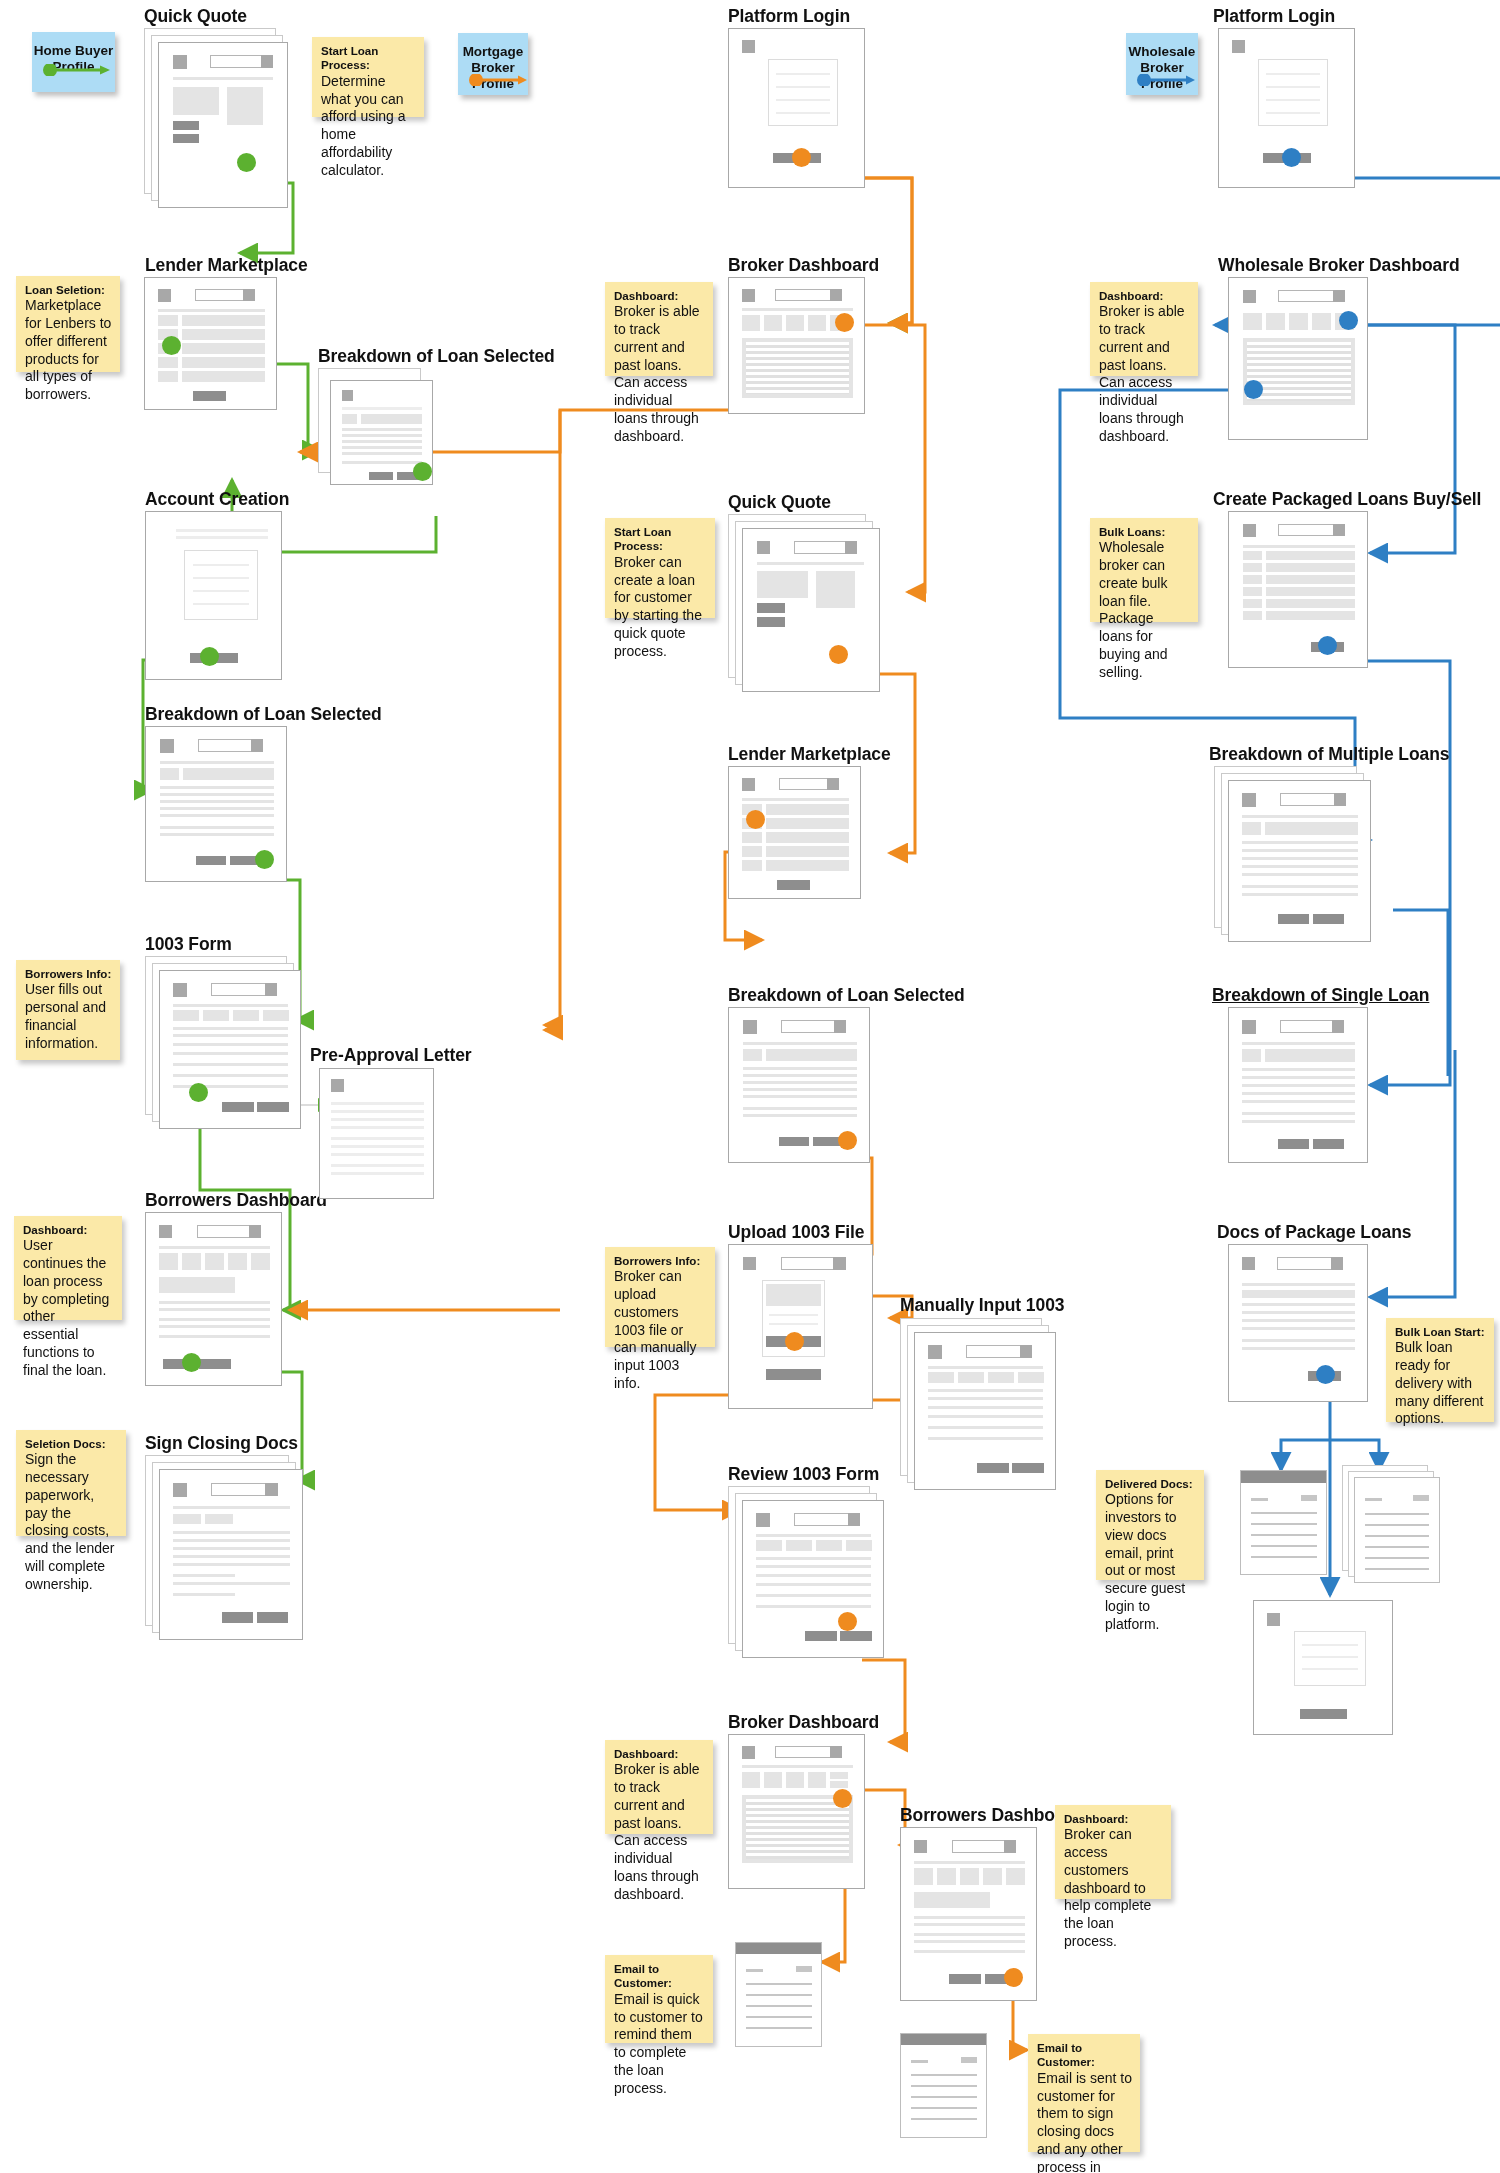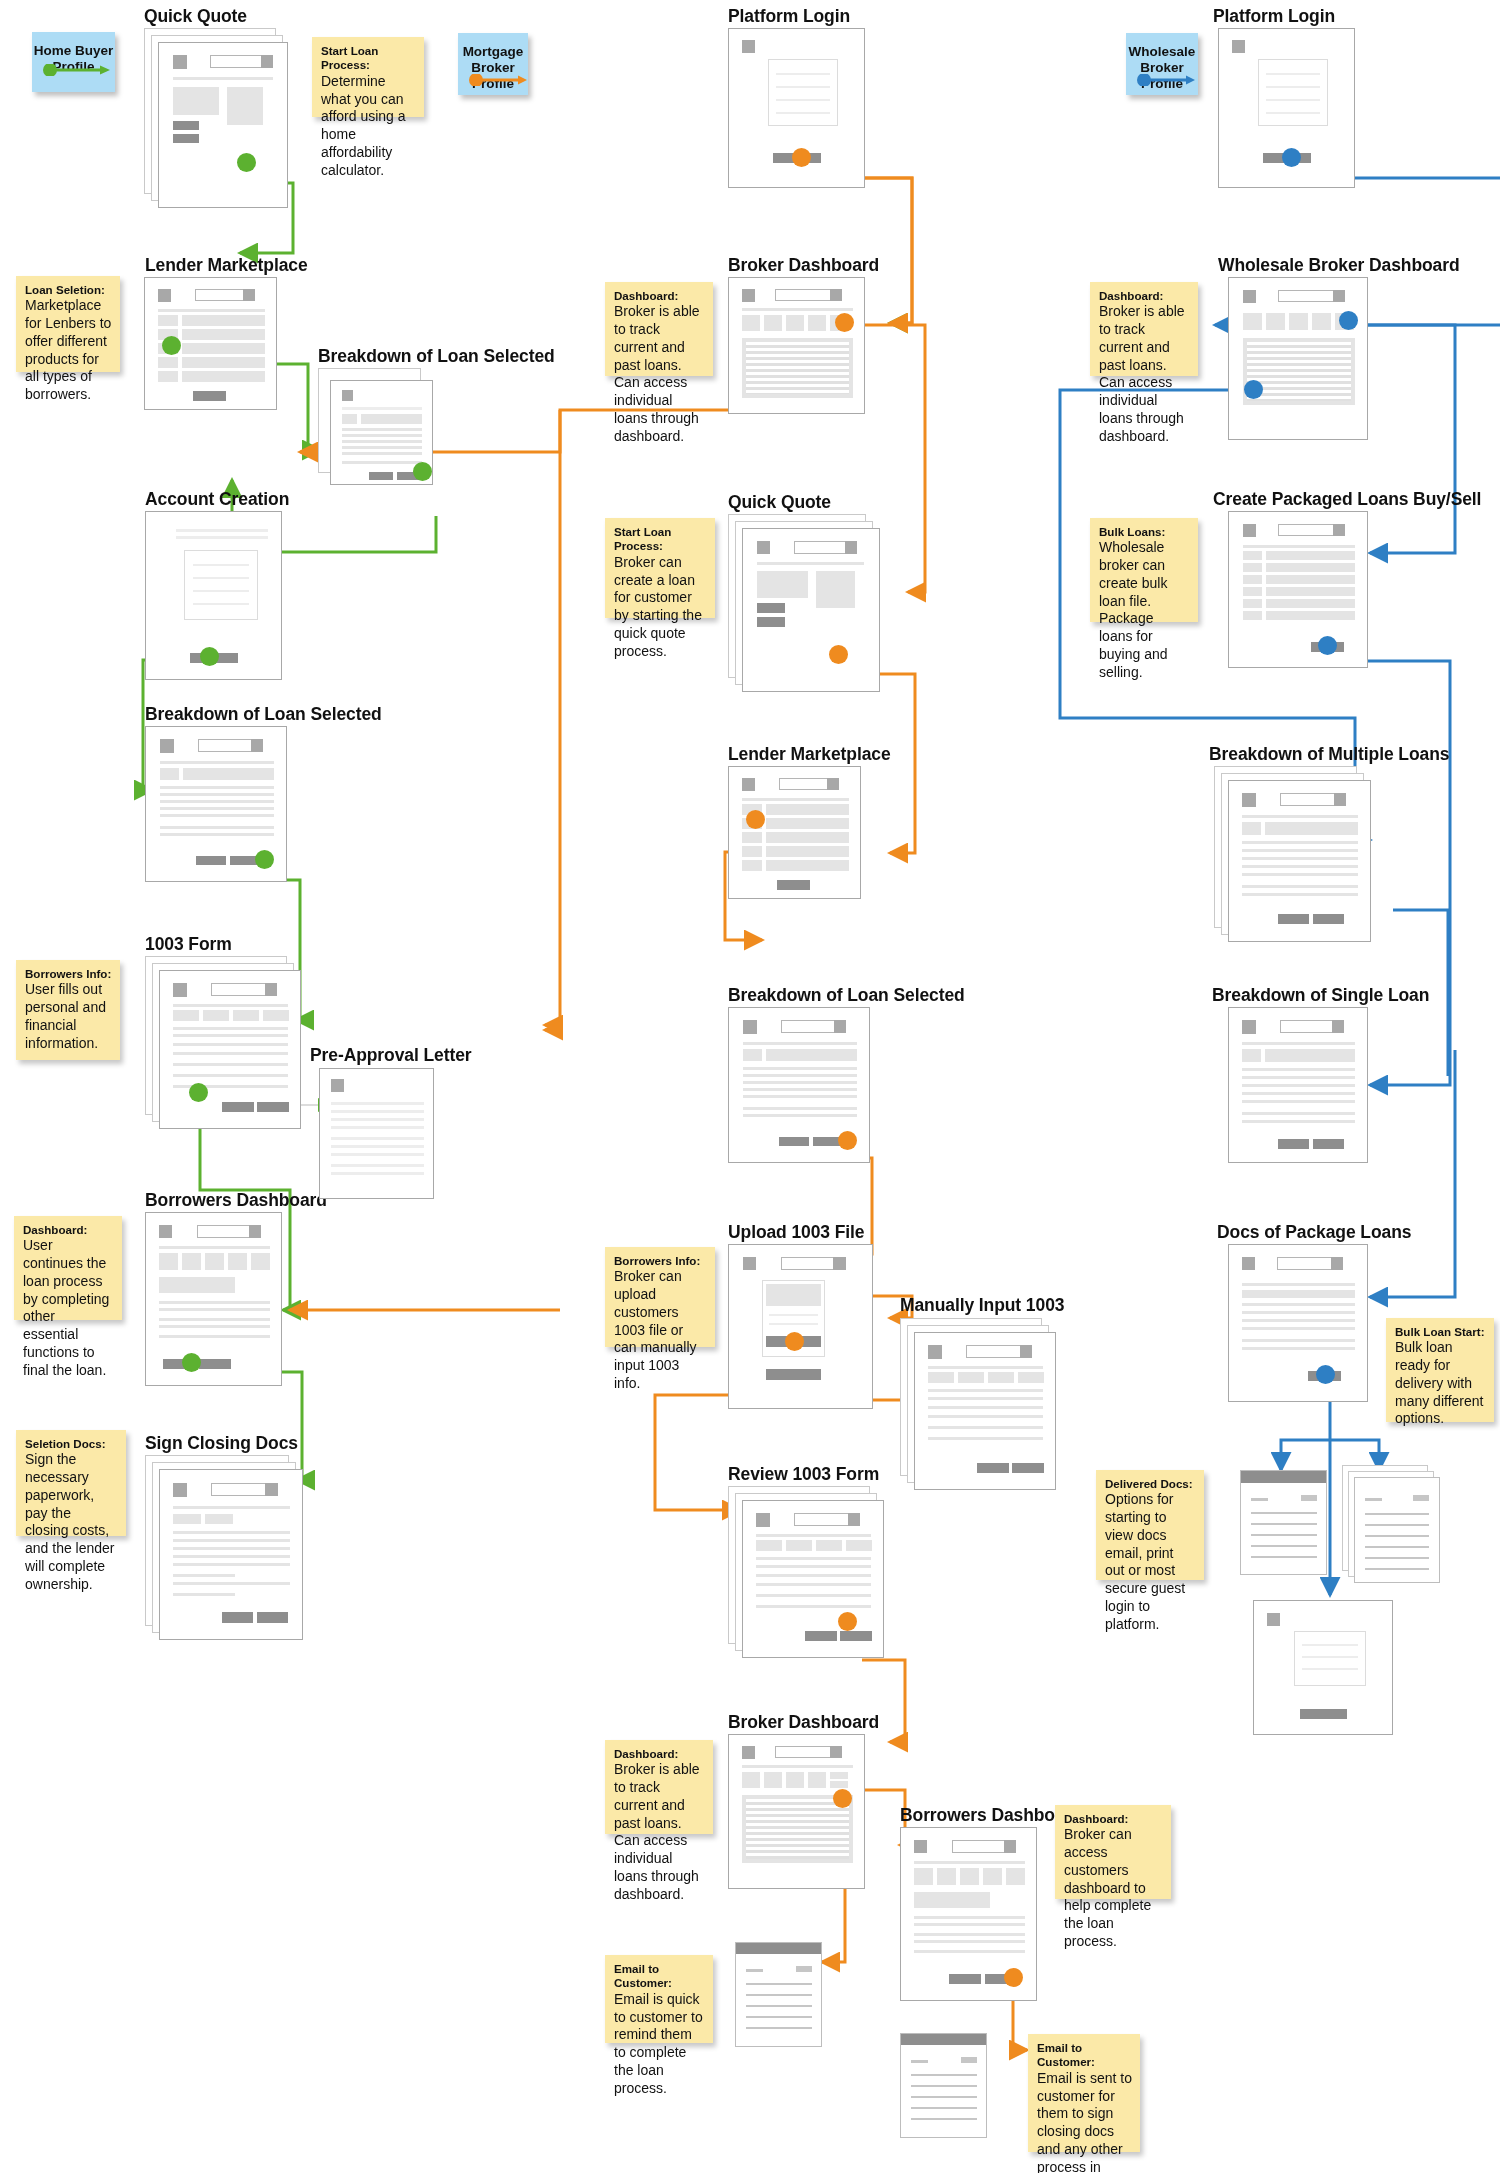--- a/index.html
+++ b/index.html
@@ -147,21 +147,21 @@
   <div class="title" style="left:728px;top:1222px;">Upload 1003 File</div>
   <div class="title" style="left:900px;top:1295px;">Manually Input 1003</div>
   <div class="title" style="left:728px;top:1464px;">Review 1003 Form</div>
   <div class="title" style="left:728px;top:1712px;">Broker Dashboard</div>
   <div class="title" style="left:900px;top:1805px;">Borrowers Dashboard</div>
 
   <div class="title" style="left:1213px;top:6px;">Platform Login</div>
   <div class="title" style="left:1218px;top:255px;">Wholesale Broker Dashboard</div>
   <div class="title" style="left:1213px;top:489px;">Create Packaged Loans Buy/Sell</div>
   <div class="title" style="left:1209px;top:744px;">Breakdown of Multiple Loans</div>
-  <div class="title" style="left:1212px;top:985px;">Breakdown of Single Loan</div>
+  <div class="title" style="left:1212px;top:985px;text-decoration:underline;">Breakdown of Single Loan</div>
   <div class="title" style="left:1217px;top:1222px;">Docs of Package Loans</div>
 
   <div class="note" style="left:312px;top:37px;width:112px;height:80px;">
     <span class="nt">Start Loan Process:</span>
     <span class="nb">Determine what you can afford using a home affordability calculator.</span>
   </div>
   <div class="note" style="left:16px;top:276px;width:104px;height:96px;">
     <span class="nt">Loan Seletion:</span>
     <span class="nb">Marketplace for Lenbers to offer different products for all types of borrowers.</span>
   </div>
@@ -214,21 +214,21 @@
   <div class="note" style="left:1090px;top:518px;width:108px;height:104px;">
     <span class="nt">Bulk Loans:</span>
     <span class="nb">Wholesale broker can create bulk loan file. Package loans for buying and selling.</span>
   </div>
   <div class="note" style="left:1386px;top:1318px;width:108px;height:104px;">
     <span class="nt">Bulk Loan Start:</span>
     <span class="nb">Bulk loan ready for delivery with many different options.</span>
   </div>
   <div class="note" style="left:1096px;top:1470px;width:108px;height:110px;">
     <span class="nt">Delivered Docs:</span>
-    <span class="nb">Options for starting to view docs email, print out or most secure guest login to platform.</span>
+    <span class="nb">Options for investors to view docs email, print out or most secure guest login to platform.</span>
   </div>
 
   <div class="screen" style="left:144px;top:28px;width:144px;height:180px;">
     <div class="stack-b" style="left:0;top:0;width:132px;height:166px;"></div>
     <div class="stack-b" style="left:7px;top:7px;width:132px;height:166px;"></div>
     <div class="sheet" style="left:14px;top:14px;width:130px;height:166px;">
       <div class="wf sq" style="left:14px;top:12px;width:14px;height:14px;"></div>
       <div class="wf field" style="left:51px;top:12px;width:60px;height:13px;"></div>
       <div class="wf sq" style="left:102px;top:12px;width:12px;height:13px;"></div>
       <div class="wf line" style="left:14px;top:34px;width:100px;height:3px;"></div>

